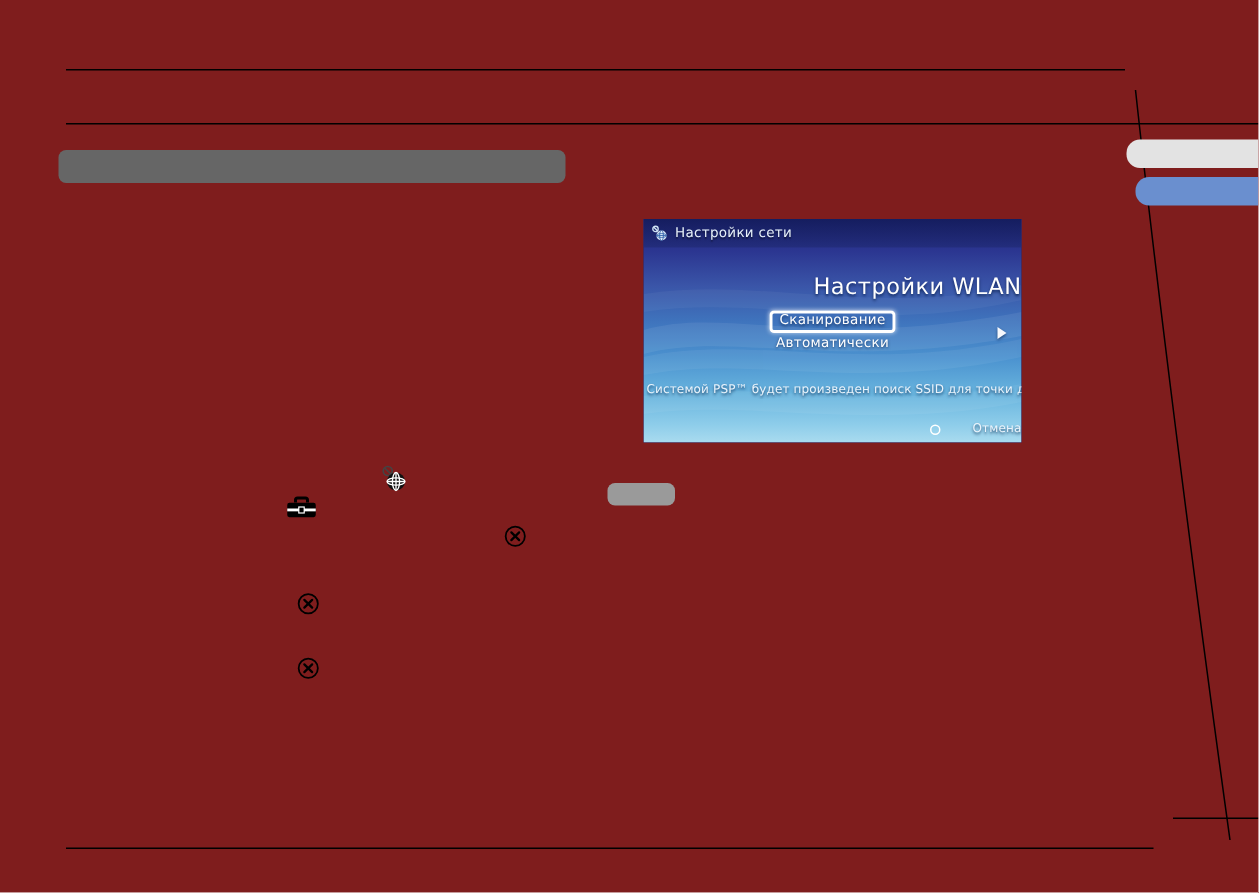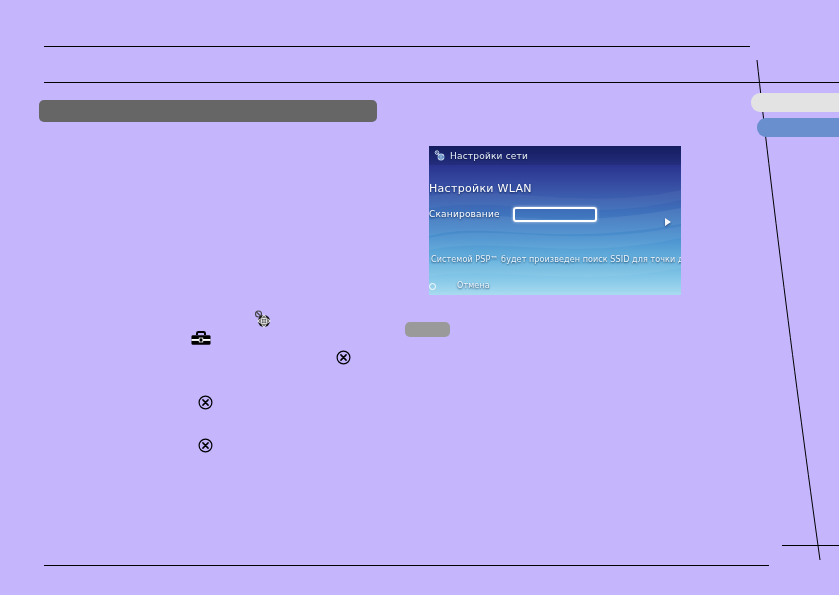--- a/index.html
+++ b/index.html
@@ -10,21 +10,21 @@
   }
   body {
     font-family: "Liberation Sans", sans-serif;
     -webkit-font-smoothing: antialiased;
   }
 
   #page {
     position: relative;
     width: 839px;
     height: 595px;
-    background: #c4b5fd;
+    background: #7f1d1d;
     overflow: hidden;
   }
 
   
   .rule {
     position: absolute;
     background: #000000;
     height: 1px;
   }
   .rule-top    { left: 44px; top: 46px;  width: 706px; }
@@ -163,36 +163,36 @@
     letter-spacing: 0.2px;
     text-shadow: 0 1px 1px rgba(0,0,0,0.45);
     white-space: nowrap;
   }
 
   .psp-section-title {
     position: absolute;
     top: 36px;
     left: 0;
     width: 100%;
-    text-align: left;
+    text-align: right;
     color: #ffffff;
-    font-size: 11px;
+    font-size: 15px;
     letter-spacing: 0.3px;
     text-shadow: 0 1px 2px rgba(0,20,60,0.7);
   }
 
   .psp-menu {
     position: absolute;
     top: 61px;
     left: 0;
     width: 100%;
   }
   .psp-menu-item {
     position: relative;
-    text-align: left;
+    text-align: center;
     color: #ffffff;
     font-size: 9px;
     letter-spacing: 0.2px;
     height: 15px;
     line-height: 15px;
     text-shadow: 0 1px 2px rgba(0,20,60,0.7);
   }
   .psp-menu-item .sel-box {
     position: absolute;
     left: 50%;
@@ -240,21 +240,21 @@
     left: 2px;
     bottom: 26px;
     width: 253px;
     text-align: left;
     overflow: hidden;
   }
   .psp-footer-line.l2 { margin-bottom: 1px; }
   .psp-footer-line.l3 {
     display: flex;
     align-items: center;
-    justify-content: flex-start;
+    justify-content: flex-end;
     gap: 21px;
     margin-top: 22px;
   }
   .circle-glyph {
     display: inline-block;
     width: 7px; height: 7px;
     border: 1.4px solid #ffffff;
     border-radius: 50%;
     box-sizing: border-box;
   }
@@ -359,20 +359,23 @@
       <span class="psp-title-text">Настройки сети</span>
     </div>
 
     <div class="psp-section-title">Настройки WLAN</div>
 
     <div class="psp-menu">
       <div class="psp-menu-item selected">
         <span class="sel-box" style="width: 84px;"></span>
         <span>Сканирование</span>
       </div>
+      <div class="psp-menu-item">
+        <span>Автоматически</span>
+      </div>
     </div>
 
     <div class="psp-arrow-right"></div>
 
     <div class="psp-footer">
       <div class="psp-footer-line l1">Системой PSP™ будет произведен поиск SSID для точки доступа</div>
       <div class="psp-footer-line l3">
         <span class="circle-glyph"></span>
         <span>Отмена</span>
       </div>

